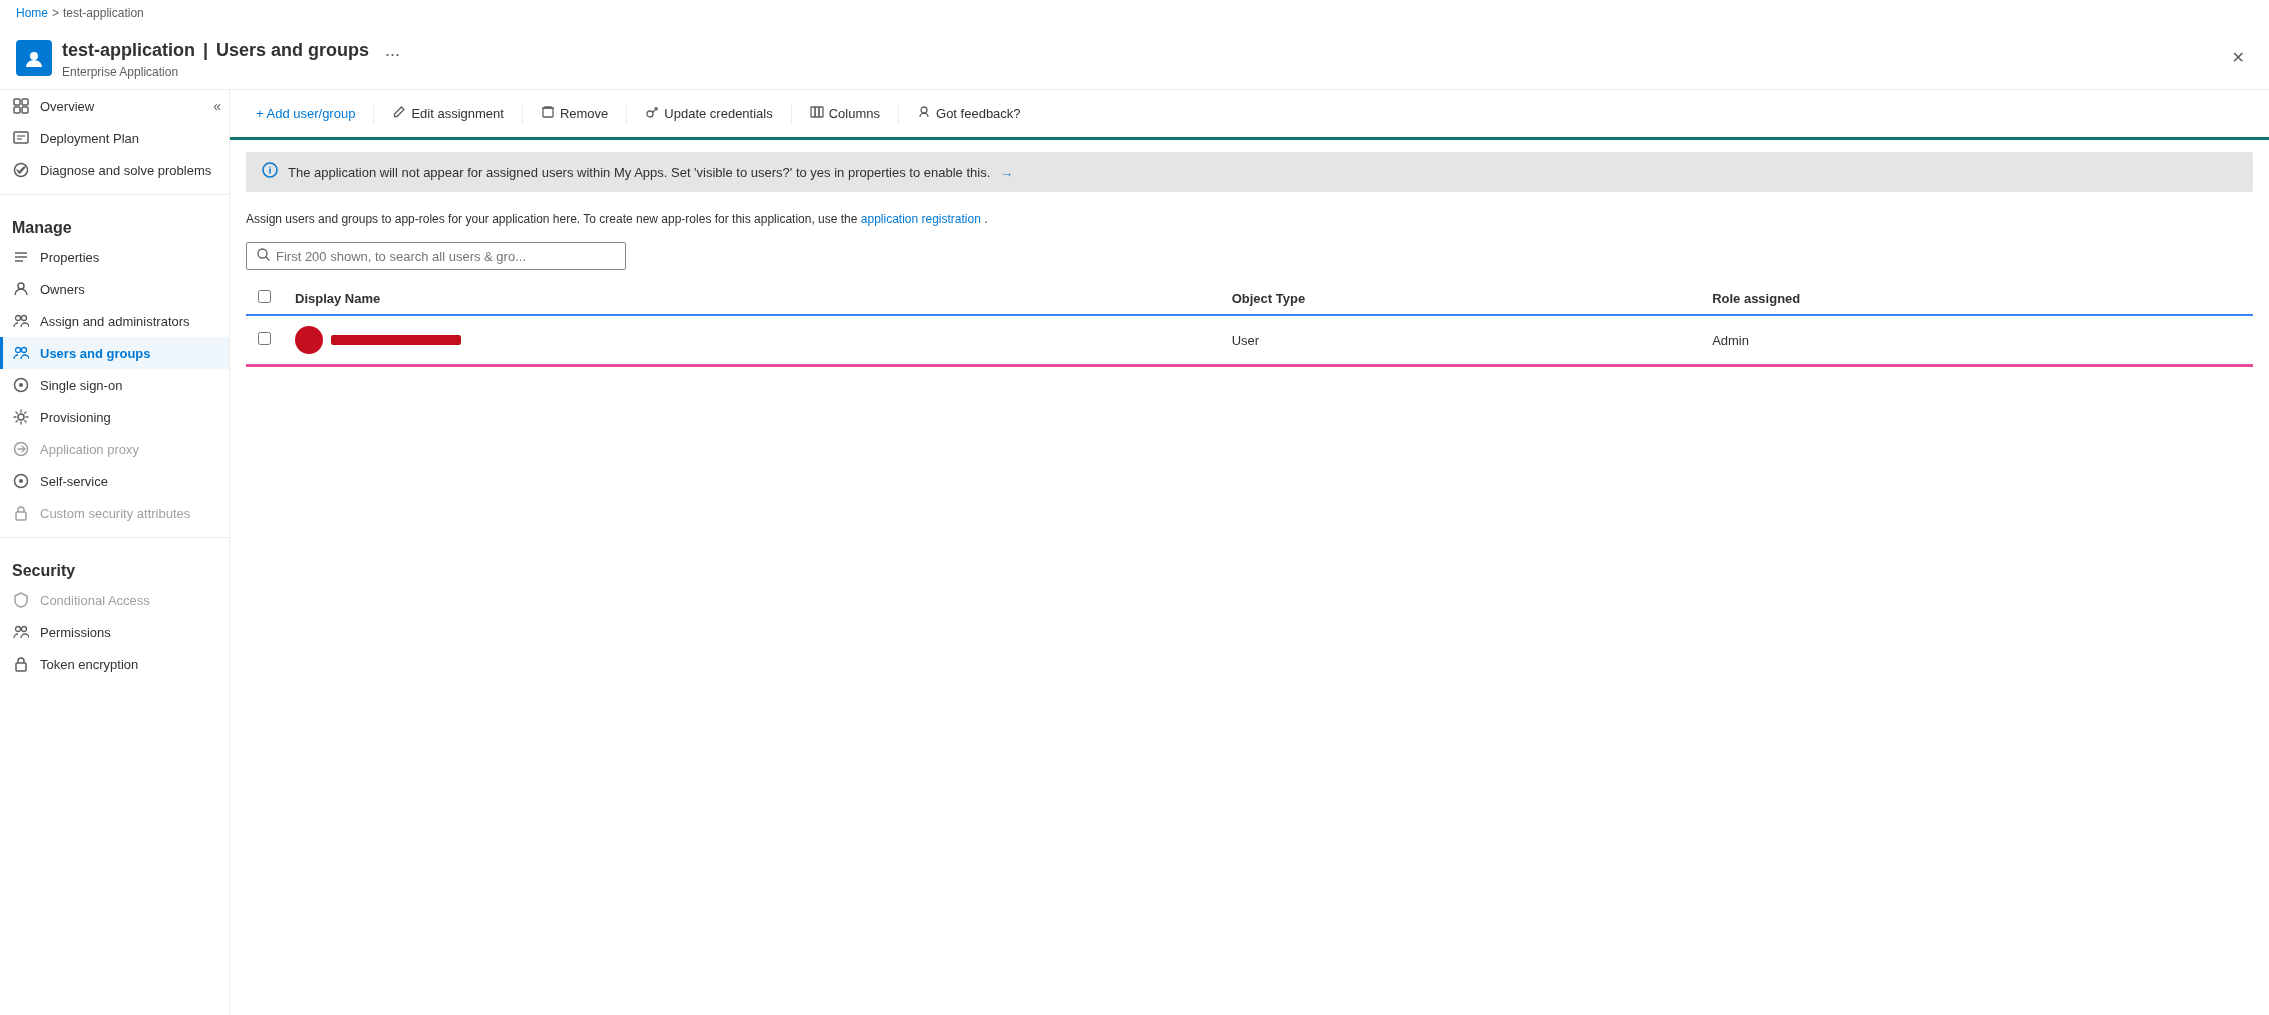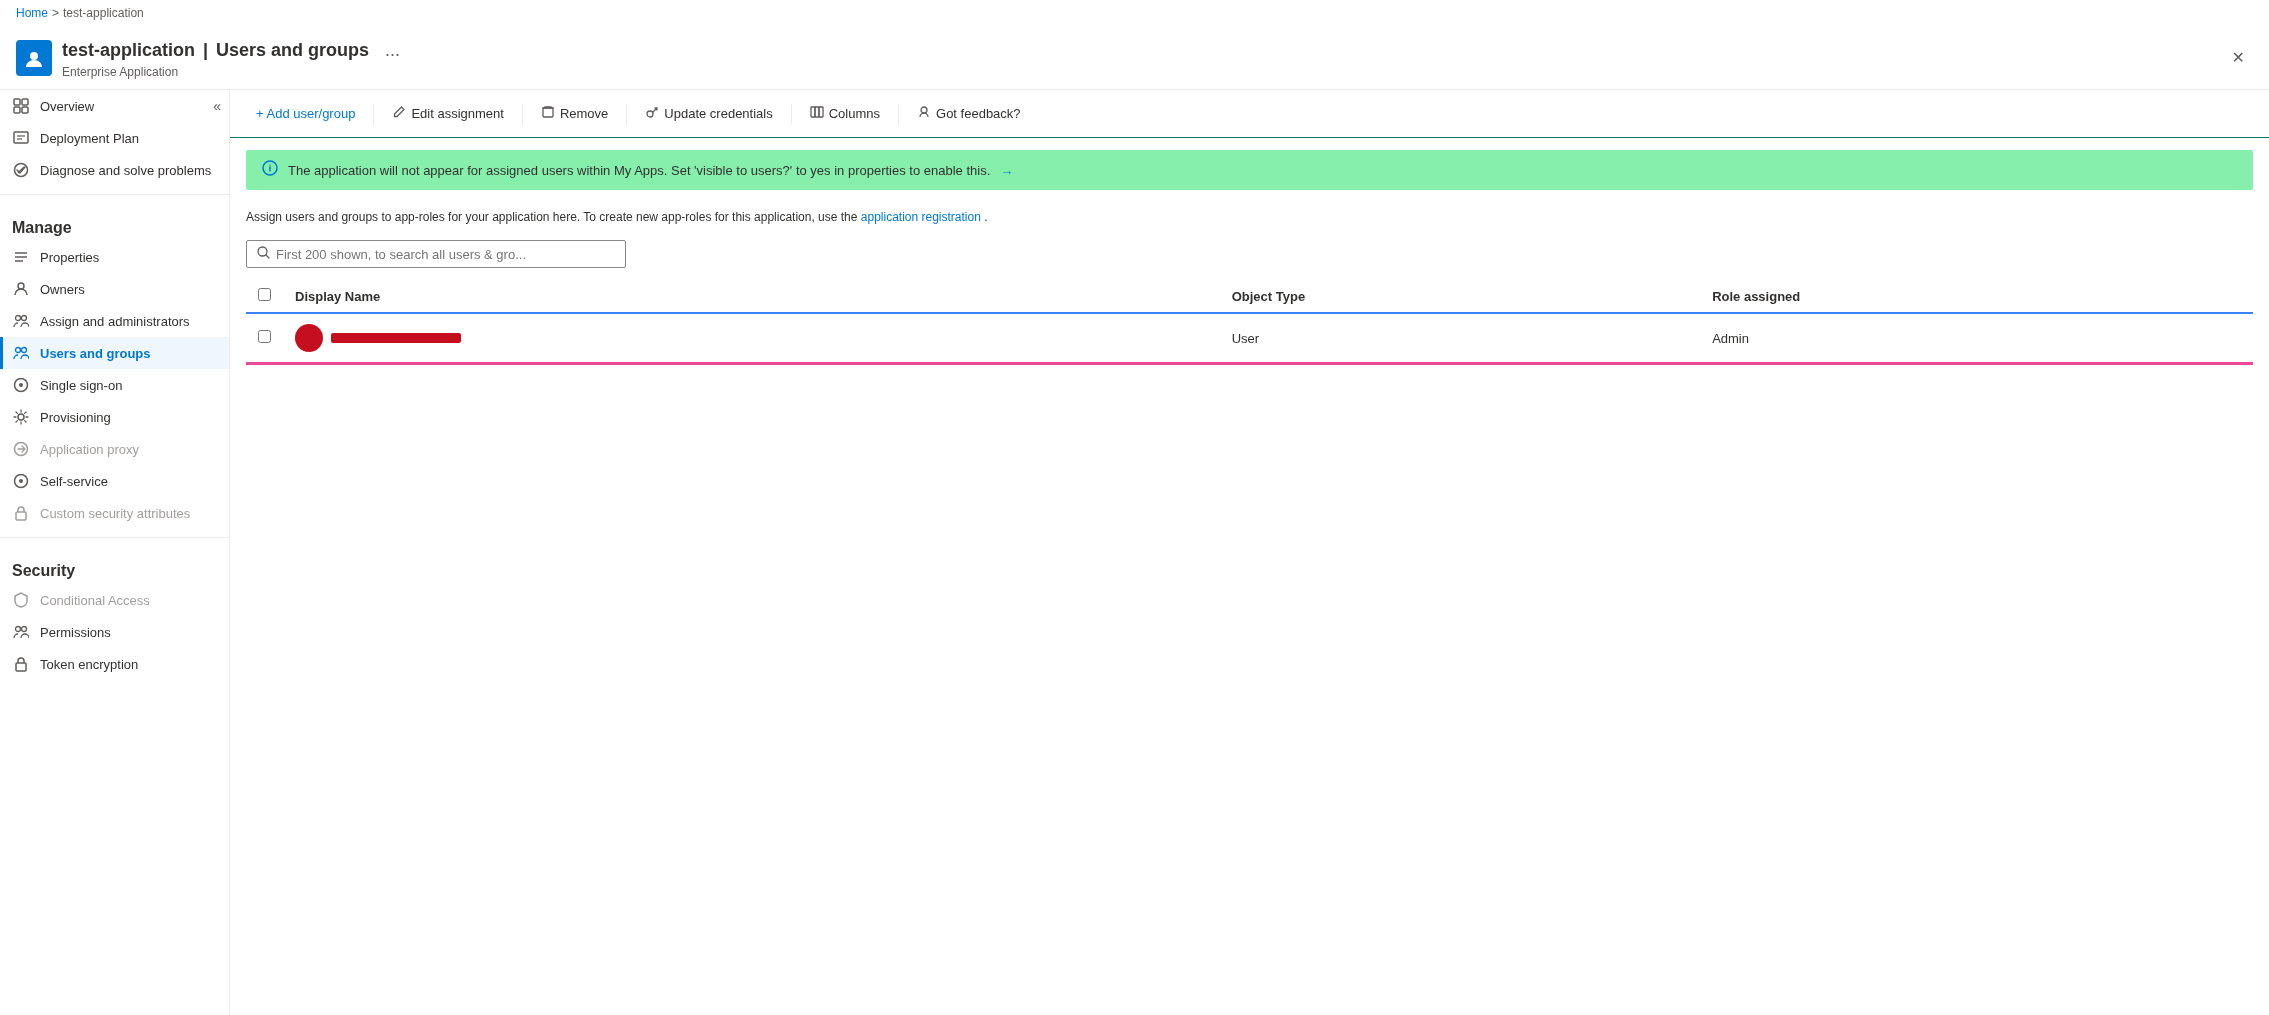--- a/index.html
+++ b/index.html
@@ -102,37 +102,37 @@
       overflow-y: auto;
       padding: 0;
     }
 
     
     .toolbar {
       display: flex;
       align-items: center;
       padding: 10px 16px;
       gap: 4px;
-      border-bottom: 1px solid #0f766e;
+      border-bottom: 3px solid #0f766e;
       flex-wrap: wrap;
     }
     .toolbar-btn {
       display: flex; align-items: center; gap: 5px;
       padding: 5px 10px;
       border: none; background: none;
       cursor: pointer; font-size: 13px; color: #323130;
       border-radius: 2px;
     }
     .toolbar-btn.primary { color: #0078d4; }
     .toolbar-sep { width: 1px; height: 20px; background: #edebe9; margin: 0 4px; }
 
     
     .info-banner {
       display: flex; align-items: center; gap: 10px;
-      background: #86efac;
+      background: #e5e5e5;
       padding: 10px 16px;
       margin: 12px 16px;
       border-radius: 2px;
       font-size: 13px; color: #323130;
     }
     .info-icon { color: #0078d4; font-size: 16px; flex-shrink: 0; }
     .info-banner a { color: #0078d4; text-decoration: none; }
 
     
     .description {

